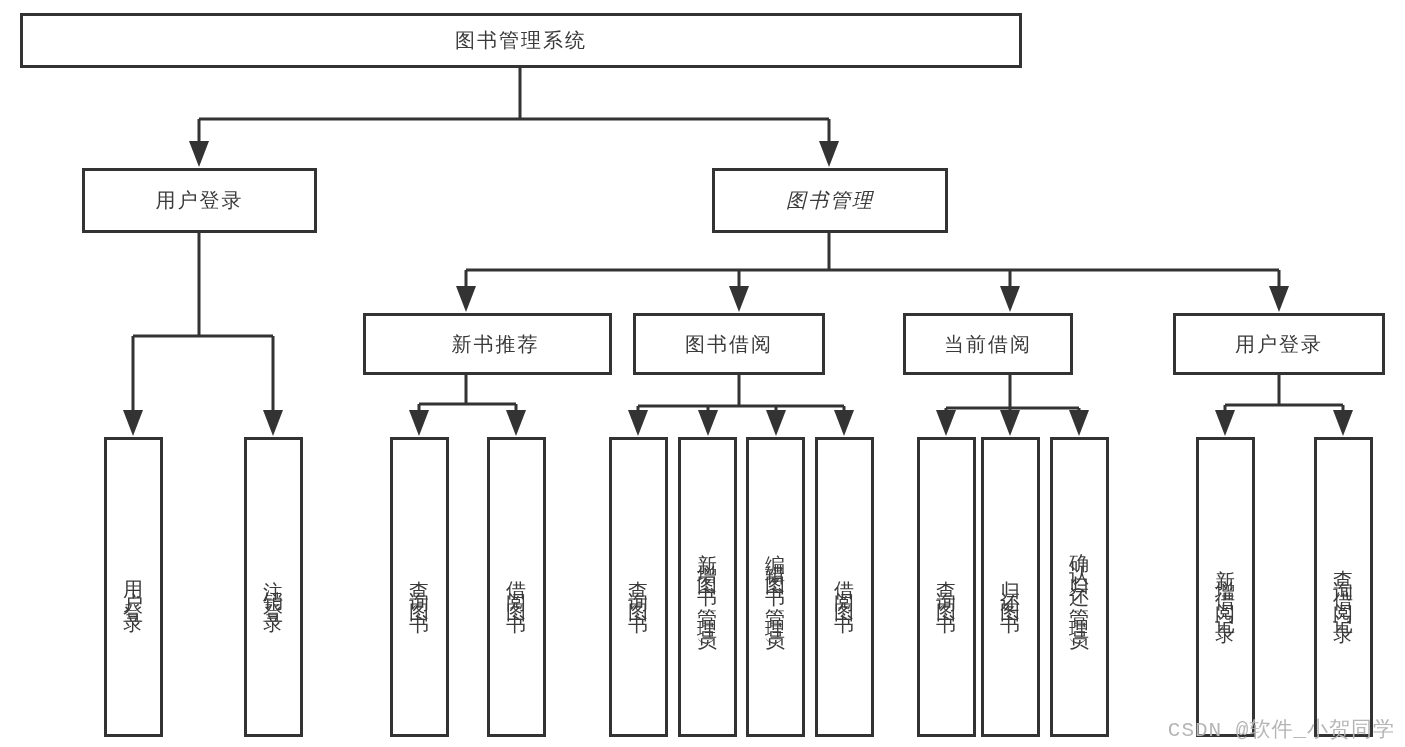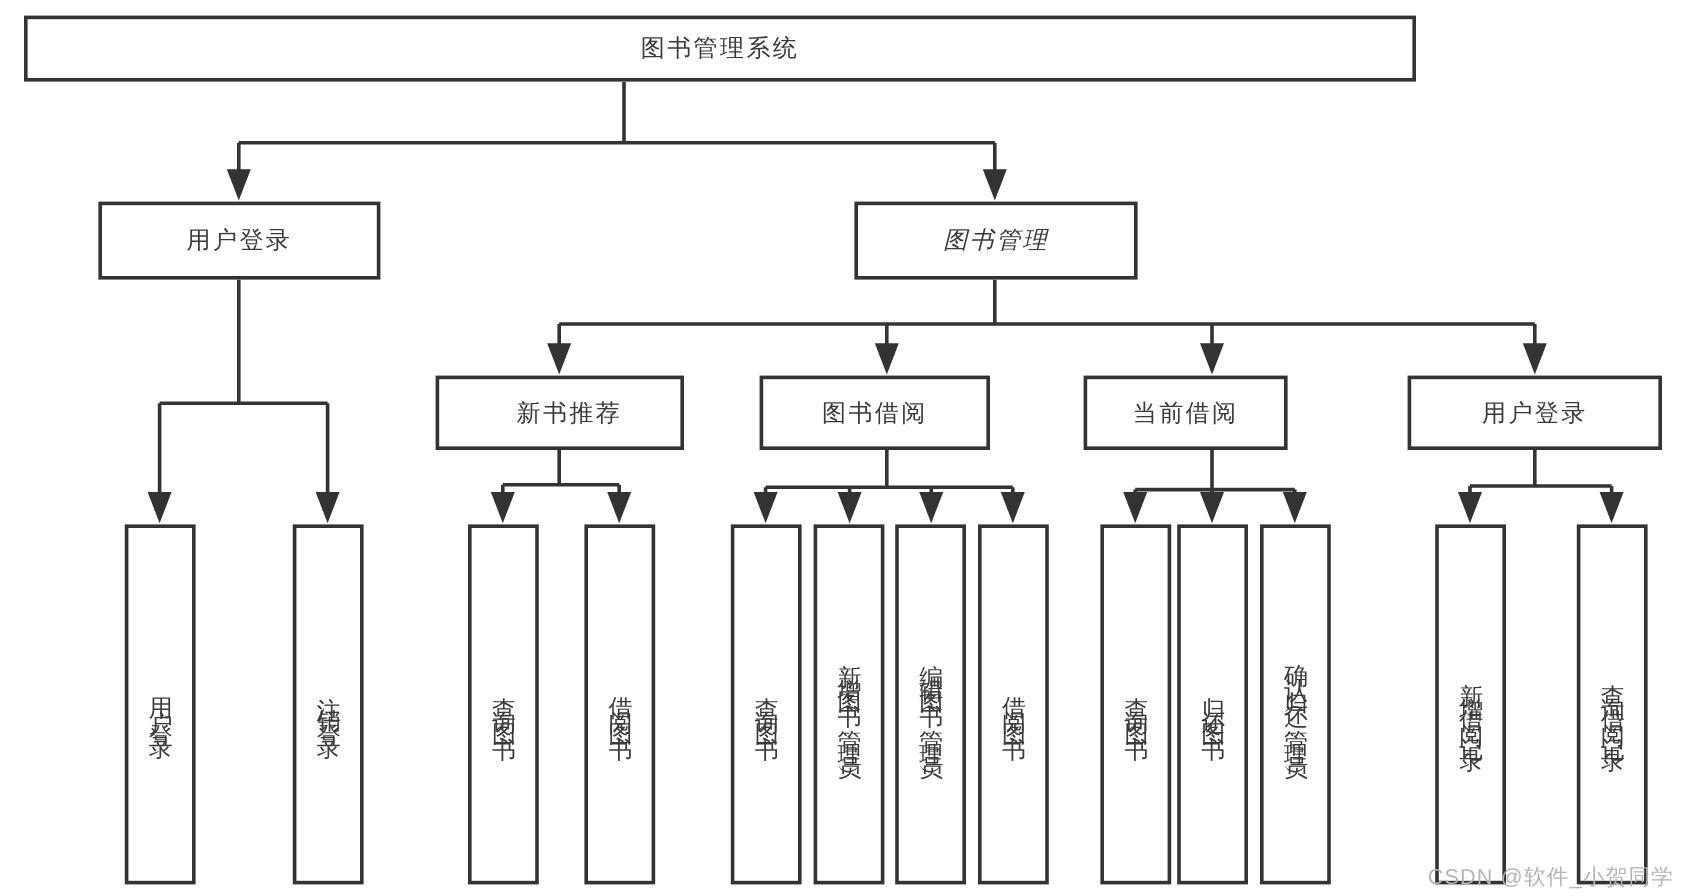--- a/index.html
+++ b/index.html
@@ -24,39 +24,40 @@
     background: #ffffff;
     border: 3px solid #333333;
     display: flex;
     align-items: center;
     justify-content: center;
     color: #3a3a3a;
     font-size: 20px;
     letter-spacing: 2px;
     z-index: 2;
   }
-  .root-box  { left: 20px;  top: 13px;  width: 1160px; height: 55px; }
+  .root-box  { left: 20px;  top: 13px;  width: 1002px; height: 55px; }
   .l2-box    { top: 168px; height: 65px; }
   .l3-box    { top: 313px; height: 62px; }
   .leaf-box  { top: 437px; height: 300px; width: 59px; }
   .vtext {
     writing-mode: vertical-rl;
     text-orientation: mixed;
     letter-spacing: 11px;
     line-height: 1.1;
     white-space: nowrap;
     font-size: 20px;
   }
   .watermark {
     position: absolute;
     right: 10px; bottom: 4px;
-    font-size: 18px;
+    font-size: 21px;
     color: #b5b5b5;
     letter-spacing: 1px;
     z-index: 3;
+    font-family: Liberation Mono, monospace;
   }
 </style>
 </head>
 <body>
 
 <div class="canvas">
 
   <svg class="connectors" viewBox="0 0 1405 747">
     <g stroke="#333333" stroke-width="3" fill="none">
       <path d="M520 68 V119 M199 119 H829 M199 119 V150 M829 119 V150"></path>
@@ -94,21 +95,21 @@
     <span>图书管理系统</span>
   </div>
 
   <div class="box l2-box" style="left:82px; width:235px;">
     <span>用户登录</span>
   </div>
   <div class="box l2-box" style="left:712px; width:236px;font-style:italic;">
     <span>图书管理</span>
   </div>
 
-  <div class="box l3-box" style="left:363px; width:207px;padding-left:16px;">
+  <div class="box l3-box" style="left:363px; width:249px;padding-left:16px;">
     <span>新书推荐</span>
   </div>
   <div class="box l3-box" style="left:633px; width:192px;">
     <span>图书借阅</span>
   </div>
   <div class="box l3-box" style="left:903px; width:170px;">
     <span>当前借阅</span>
   </div>
   <div class="box l3-box" style="left:1173px; width:212px;">
     <span>用户登录</span>

